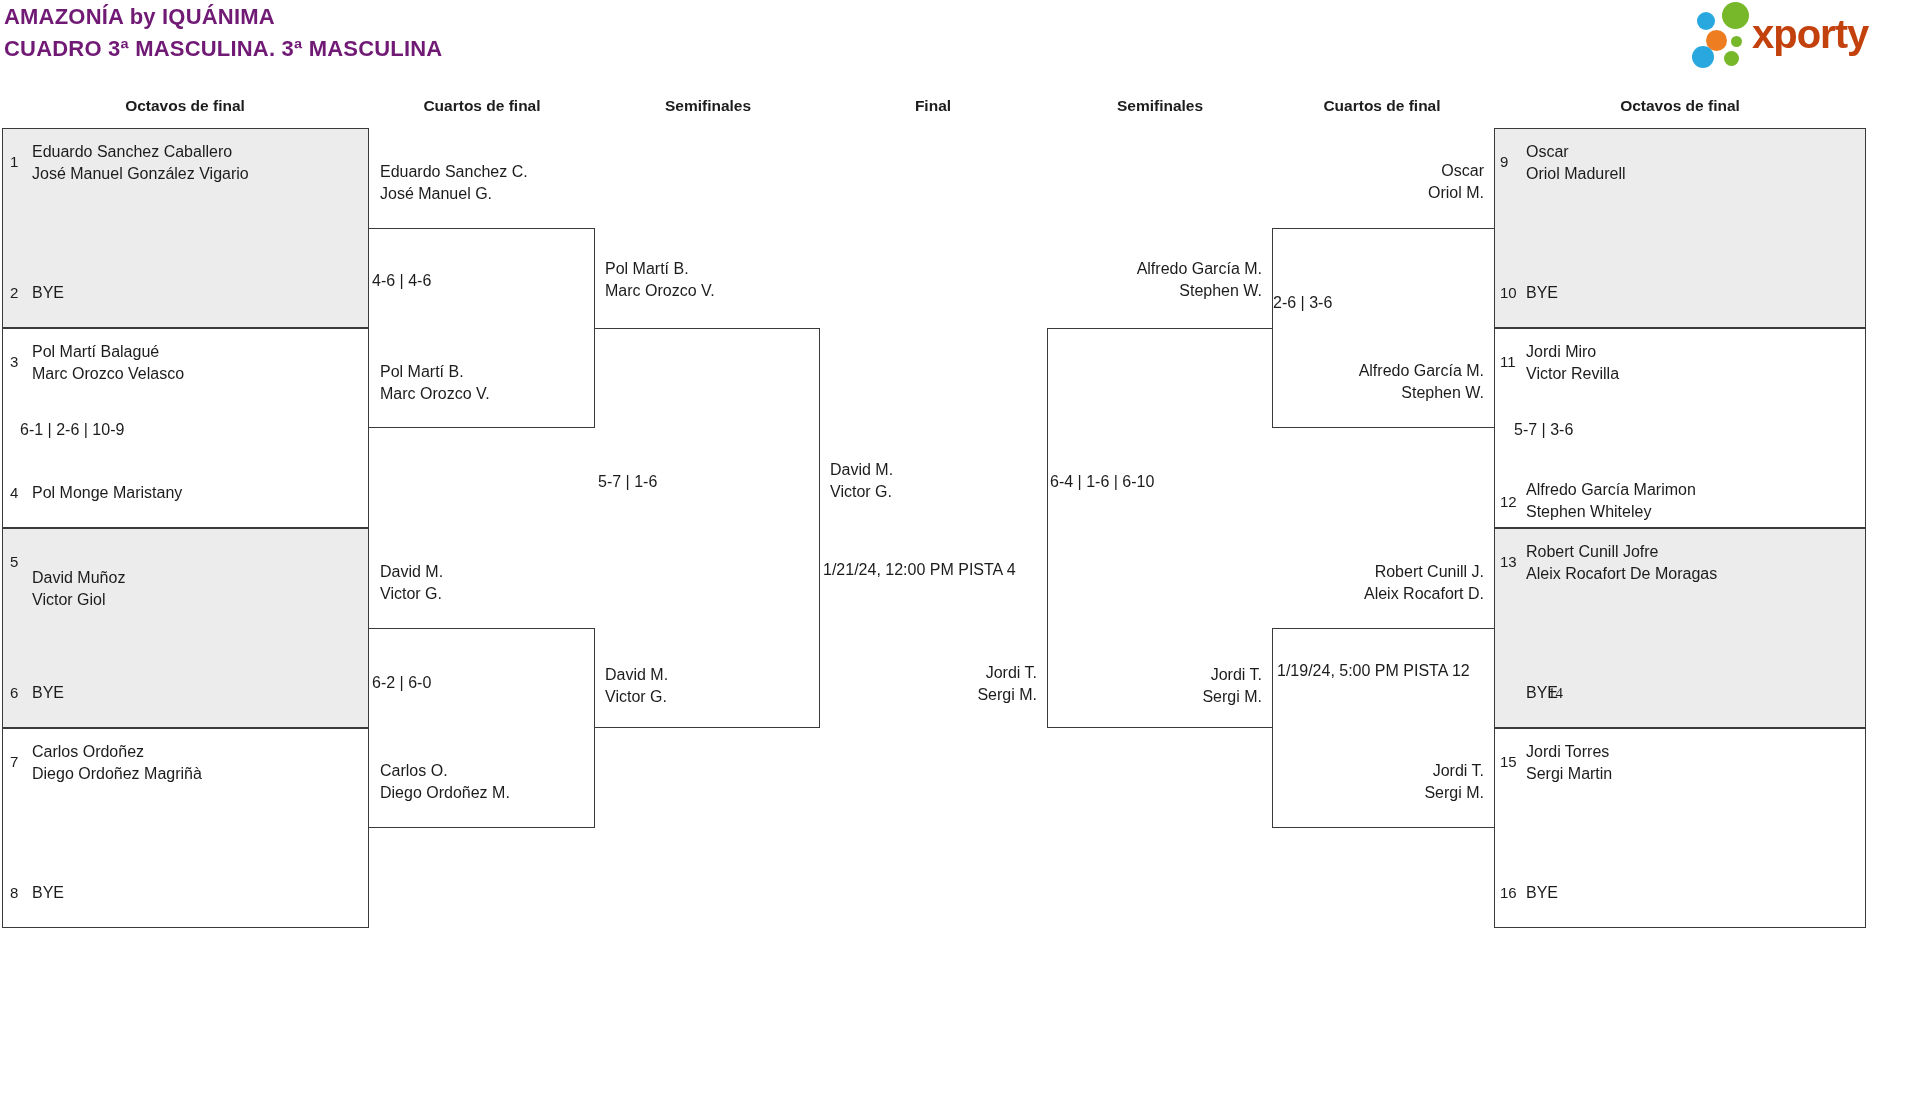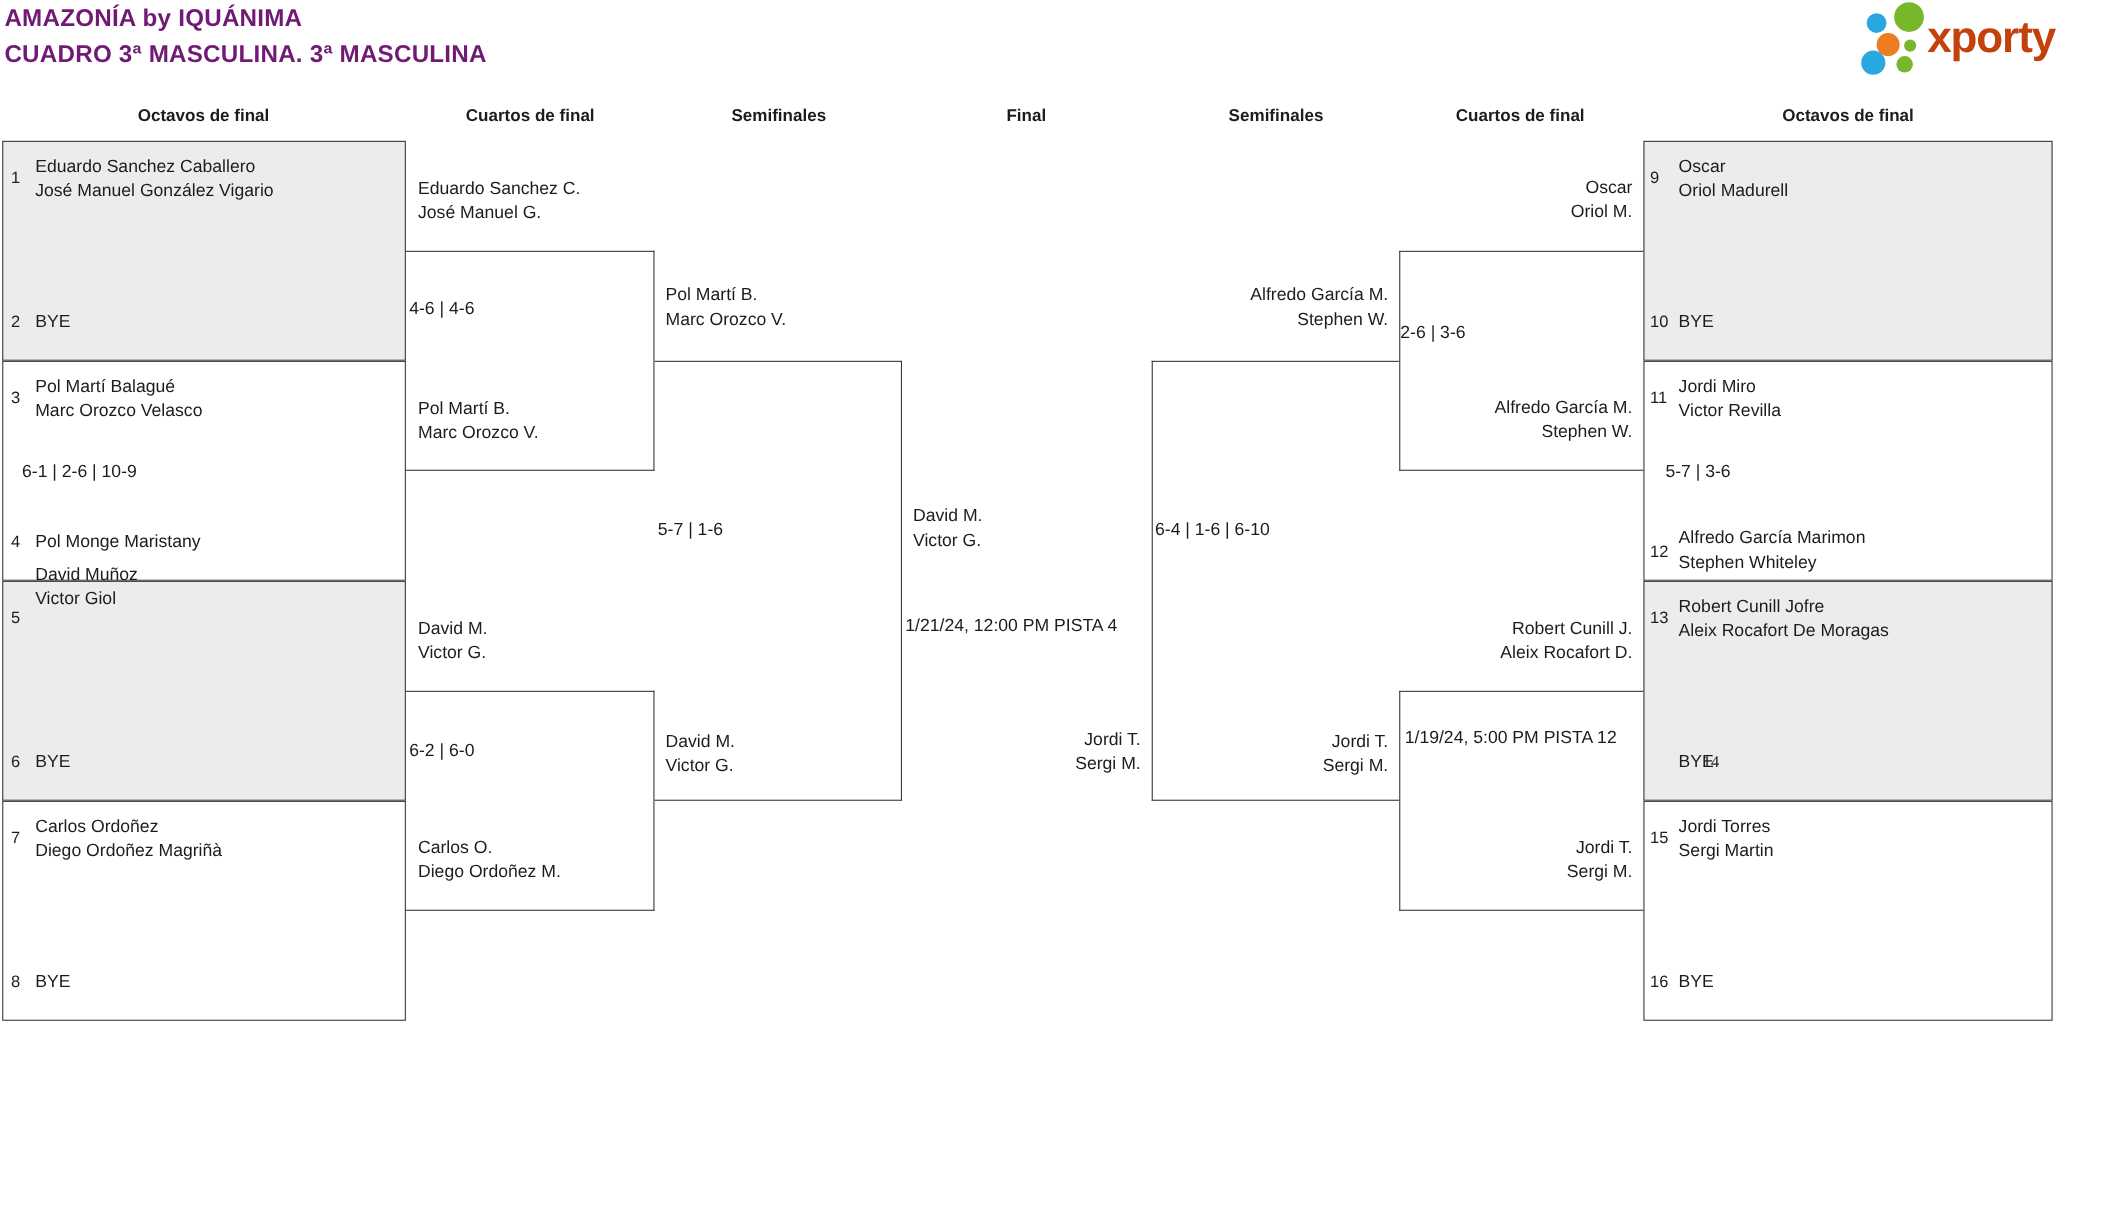--- a/index.html
+++ b/index.html
@@ -76,21 +76,21 @@
   <div class="seed" style="left:10px;top:352px;">3</div>
   <div class="t b" style="left:32px;top:341px;width:330px;">
     <div>Pol Martí Balagué</div>
       <div>Marc Orozco Velasco</div>
   </div>
   <div class="t ctr" style="left:20px;top:419px;width:330px;">6-1 | 2-6 | 10-9</div>
   <div class="seed" style="left:10px;top:483px;">4</div>
   <div class="t" style="left:32px;top:482px;width:330px;">Pol Monge Maristany</div>
 
   <div class="seed" style="left:10px;top:552px;">5</div>
-  <div class="t b" style="left:32px;top:512px;width:330px;">
+  <div class="t b" style="left:32px;top:567px;width:330px;">
     <div>David Muñoz</div>
       <div>Victor Giol</div>
   </div>
   <div class="seed" style="left:10px;top:683px;">6</div>
   <div class="t" style="left:32px;top:682px;width:330px;">BYE</div>
 
   <div class="seed" style="left:10px;top:752px;">7</div>
   <div class="t b" style="left:32px;top:741px;width:330px;">
     <div>Carlos Ordoñez</div>
       <div>Diego Ordoñez Magriñà</div>

